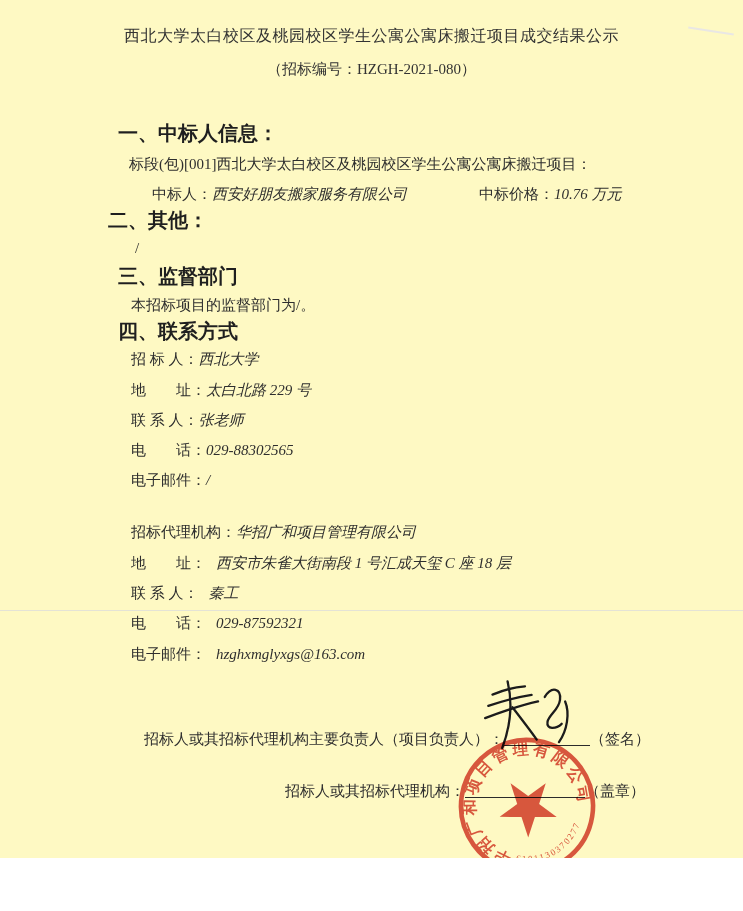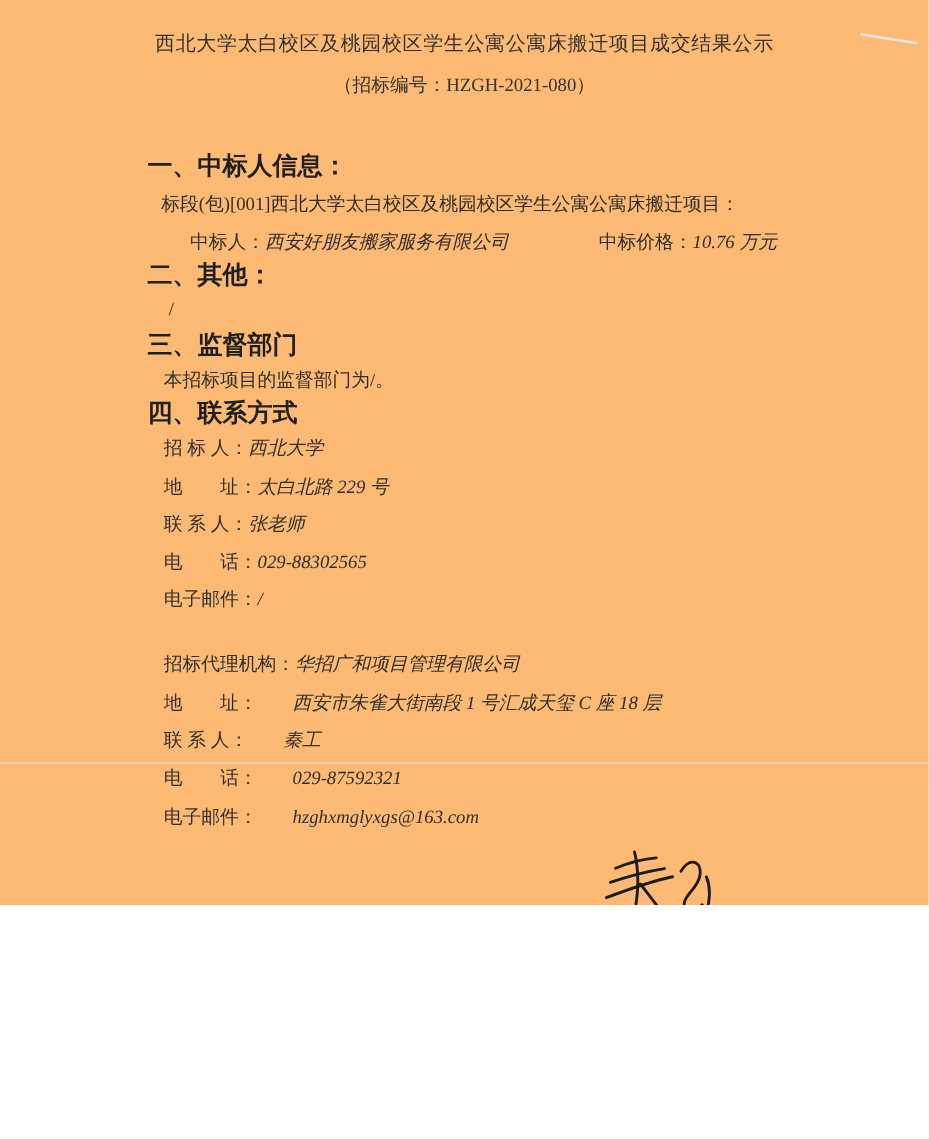--- a/index.html
+++ b/index.html
@@ -1,31 +1,31 @@
 <!DOCTYPE html>
 <html><head>
 <meta charset="utf-8">
 <style>
   html,body{margin:0;padding:0;background:#ffffff;}
   .page{
     position:relative;
-    width:743px;height:724px;
-    background:#fdba74;
+    width:743px;height:858px;
+    background:#fef9c3;
     font-family:"Liberation Serif","DejaVu Serif",serif;
     color:#2e2e2e;
     overflow:hidden;
   }
   .line{position:absolute;white-space:pre;font-size:15px;line-height:19px;z-index:1;}
   .center{left:0;width:743px;text-align:center;}
   .doc-title{font-size:16px;letter-spacing:.5px;color:#333;}
   .doc-subtitle{font-size:15px;color:#333;}
   .h{font-weight:700;font-size:20px;color:#1f1f1f;}
   .lbl{white-space:pre;text-align:center;}
   .val{white-space:pre;font-style:italic;}
-  .gap-val{margin-left:28px;}
+  .gap-val{margin-left:10px;}
   .price{margin-left:72px;}
   .uline{display:inline-block;border-bottom:1.4px solid #2b2b2b;height:15px;vertical-align:-2px;}
   .scan-line{position:absolute;left:0;top:610px;width:743px;height:1px;background:#dddddb;opacity:.8;z-index:0;}
   .scan-smudge{position:absolute;left:688px;top:30px;width:46px;height:2px;background:#e9e7e4;transform:rotate(9deg);z-index:0;}
   .seal{position:absolute;left:447px;top:726px;z-index:3;opacity:.9;mix-blend-mode:multiply;}
   .sig{position:absolute;left:480px;top:676px;z-index:2;transform:rotate(-4deg);}
 </style>
 </head>
 <body>
 
@@ -34,21 +34,21 @@
   <div class="scan-smudge"></div>
   <div class="scan-line"></div>
 
   <div class="line center doc-title" style="top:26px">西北大学太白校区及桃园校区学生公寓公寓床搬迁项目成交结果公示</div>
   <div class="line center doc-subtitle" style="top:60px">（招标编号：HZGH-2021-080）</div>
 
   <div class="line h" style="top:124px;left:118px">一、中标人信息：</div>
   <div class="line" style="top:155px;left:129px">标段(包)[001]西北大学太白校区及桃园校区学生公寓公寓床搬迁项目：</div>
   <div class="line" style="top:185px;left:152px"><span class="lbl">中标人：</span><span class="val">西安好朋友搬家服务有限公司</span><span class="lbl price">中标价格：</span><span class="val">10.76 万元</span></div>
 
-  <div class="line h" style="top:211px;left:118px">二、其他：</div>
+  <div class="line h" style="top:211px;left:108px">二、其他：</div>
   <div class="line" style="top:239px;left:135px">/</div>
 
   <div class="line h" style="top:267px;left:118px">三、监督部门</div>
   <div class="line" style="top:296px;left:131px">本招标项目的监督部门为/。</div>
 
   <div class="line h" style="top:322px;left:118px">四、联系方式</div>
 
   <div class="line" style="top:350px;left:131px"><span class="lbl">招 标 人：</span><span class="val">西北大学</span></div>
   <div class="line" style="top:381px;left:131px"><span class="lbl">地　　址：</span><span class="val">太白北路 229 号</span></div>
   <div class="line" style="top:411px;left:131px"><span class="lbl">联 系 人：</span><span class="val">张老师</span></div>

